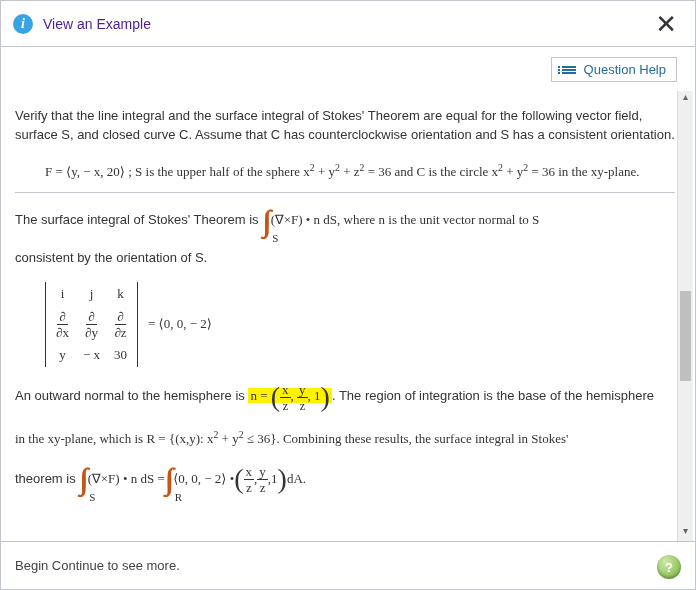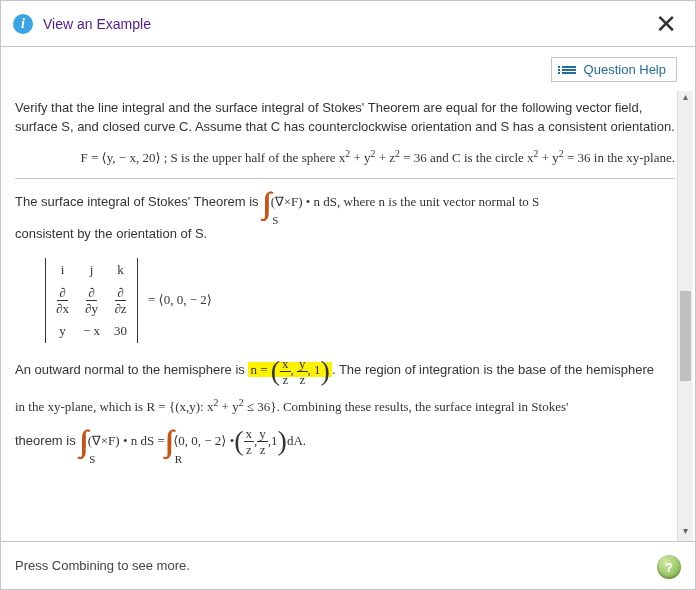--- a/index.html
+++ b/index.html
@@ -93,22 +93,22 @@
   }
   .help-circle {
     position:absolute; right:14px; bottom:10px;
     width:24px; height:24px; border-radius:50%;
     background: radial-gradient(circle at 35% 30%, #cfe8a7, var(--helpGreen));
     color:#fff; font-weight:bold;
     display:flex; align-items:center; justify-content:center;
     box-shadow: inset 0 -2px 3px rgba(0,0,0,.25);
     cursor:pointer;
   }
-  p { margin:8px 0 10px; line-height:1.45; }
-  .indent { margin-left:30px;text-align:right; }
+  p { margin:16px 0 10px; line-height:1.45; }
+  .indent { margin-left:30px; }
   .math { font-family: "Times New Roman", serif; }
   .fline { display:inline-flex; align-items:center; vertical-align:middle; }
   .iint {
     color:#c85414;
     font-family: "Times New Roman", serif;
     font-size:30px;
     letter-spacing:-7px;
     line-height:0.8;
     position:relative;
     padding-right:6px;
@@ -234,15 +234,15 @@
   </p>
 </div>
 
 <div class="scrollbar">
   <div class="scroll-arrow up">▴</div>
   <div class="scroll-thumb"></div>
   <div class="scroll-arrow down">▾</div>
 </div>
 
 <div class="footer">
-  <span>Press Combining to see more.</span>
+  <span>Begin Continue to see more.</span>
   <div class="help-circle">?</div>
 </div>
 
 </body></html>

